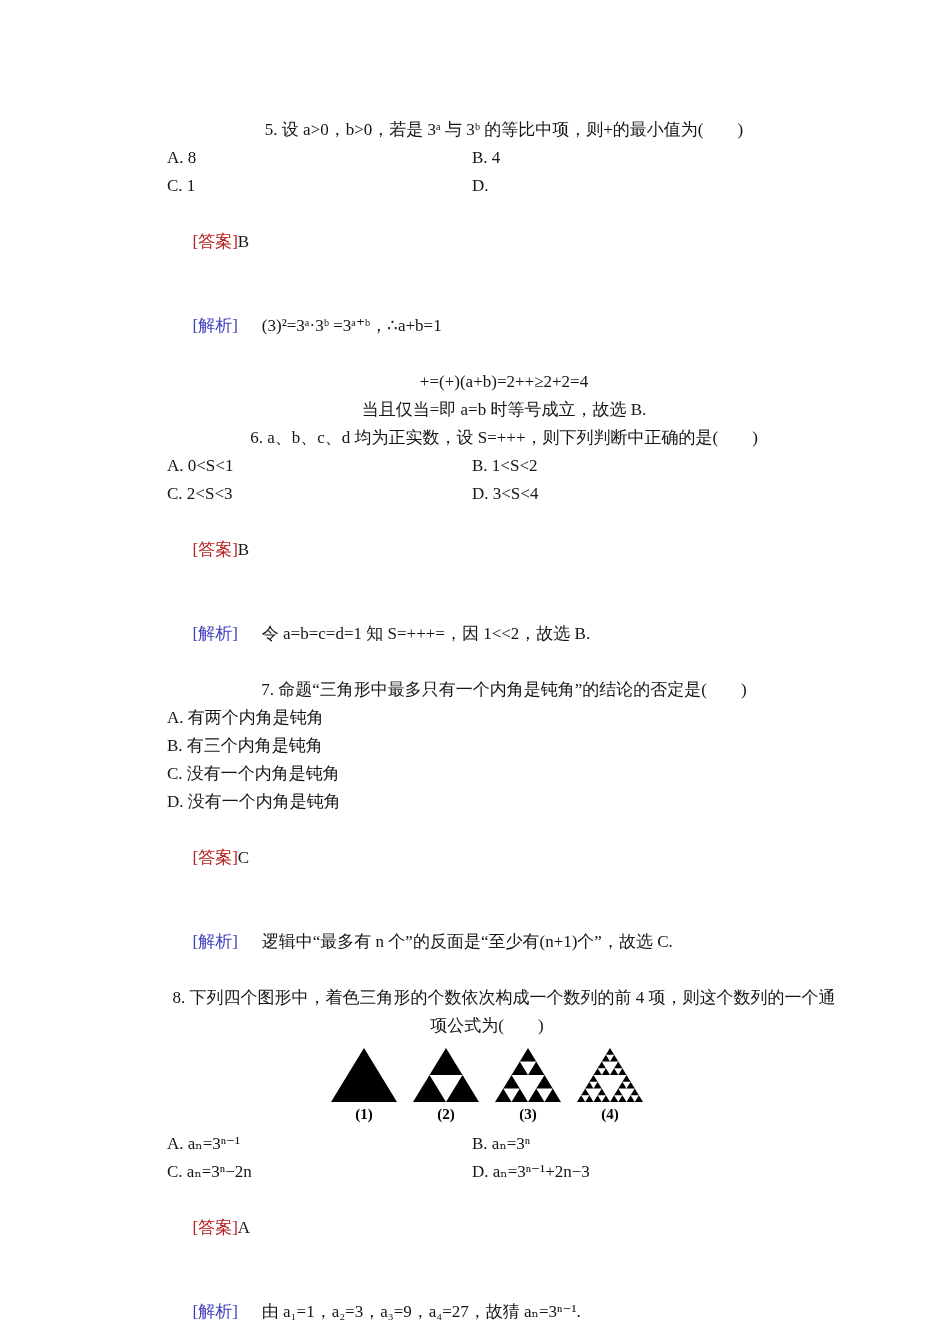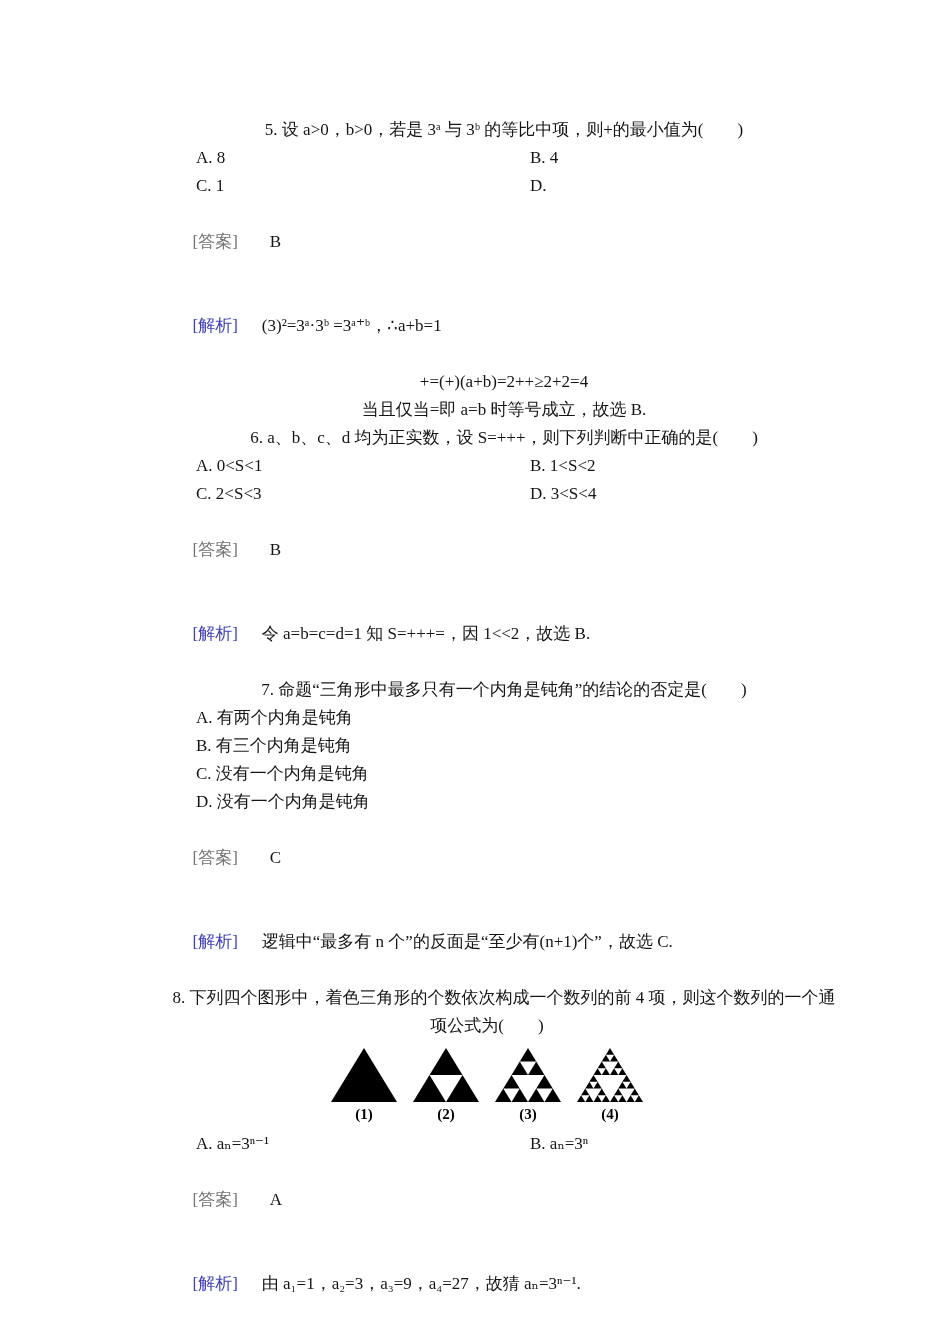--- a/index.html
+++ b/index.html
@@ -30,30 +30,29 @@
     text-align: center;
   }
   .opts { padding-left: 2em; }
   .opt-row {
     display: flex;
     line-height: 28px;
   }
   .opt {
     white-space: pre-wrap;
     display: inline-block;
-    margin-left: 29px;
   }
   .opt.col1 { width: 305px; flex: none; }
   .tagline {
     padding-left: 2em;
     line-height: 28px;
     white-space: pre-wrap;
   }
   .tag { display: inline-block; }
-  .answer-tag  { color: #737373; margin-right: 32px; }
+  .answer-tag  { color: #b91c1c; margin-right: 0; }
   .analysis-tag{ color: #4141bd; margin-right: 24px; }
   .figure {
     display: flex;
     justify-content: center;
     align-items: flex-end;
     gap: 16px;
     margin: 8px 0 6px 0;
   }
   .fig-item { text-align: center; }
   .fig-item svg { display: block; margin: 0 auto; }
@@ -180,20 +179,24 @@
             <polygon points="53.625,47.25 61.875,47.25 57.75,54" fill="#ffffff"></polygon>
           </svg>
         <div class="fig-label">(4)</div>
       </div>
     </div>
     <div class="opts">
       <div class="opt-row">
         <span class="opt col1">A. aₙ=3ⁿ⁻¹</span>
         <span class="opt">B. aₙ=3ⁿ</span>
       </div>
+      <div class="opt-row">
+        <span class="opt col1">C. aₙ=3ⁿ−2n</span>
+        <span class="opt">D. aₙ=3ⁿ⁻¹+2n−3</span>
+      </div>
     </div>
     <div class="tagline">
       <span class="tag answer-tag">[答案]</span><span>A</span>
     </div>
     <div class="tagline">
       <span class="tag analysis-tag">[解析]</span><span>由 a₁=1，a₂=3，a₃=9，a₄=27，故猜 aₙ=3ⁿ⁻¹.</span>
     </div>
   </section>
 
 </div>

